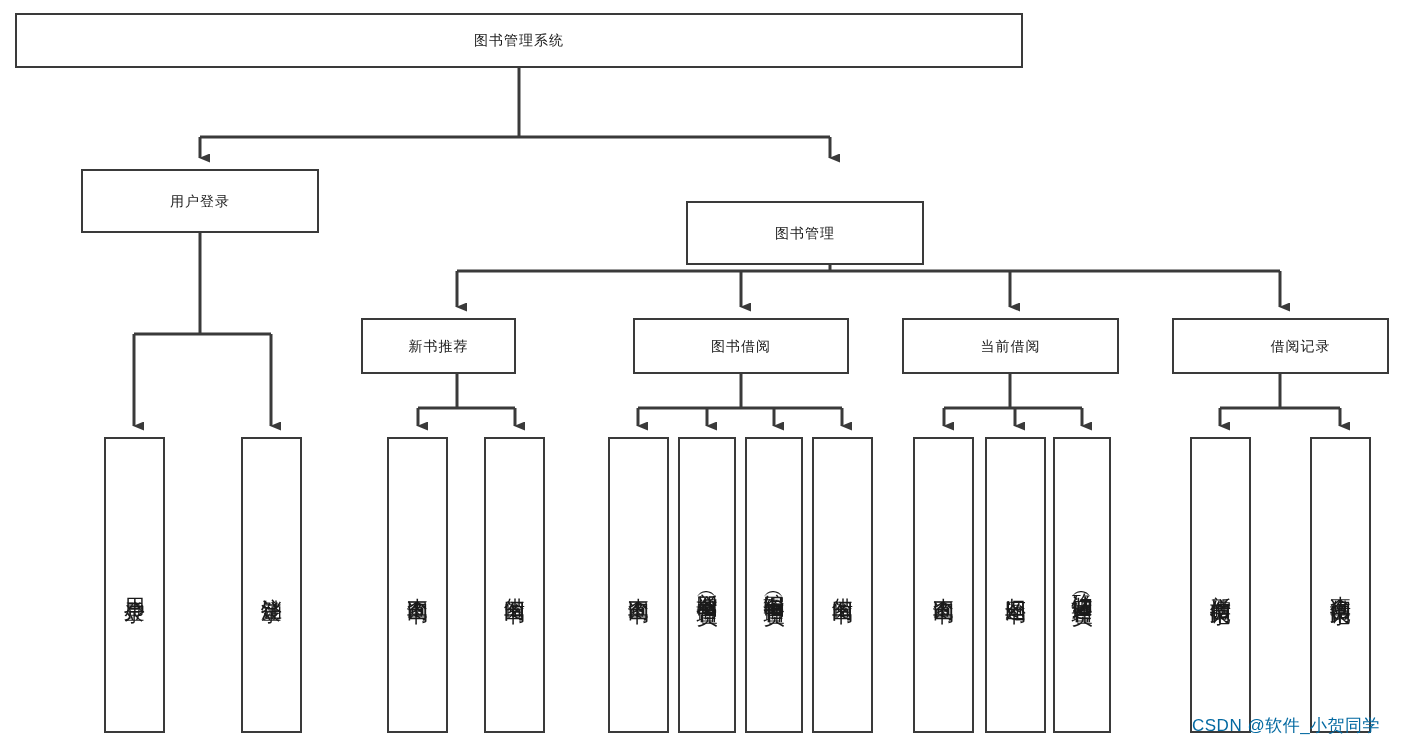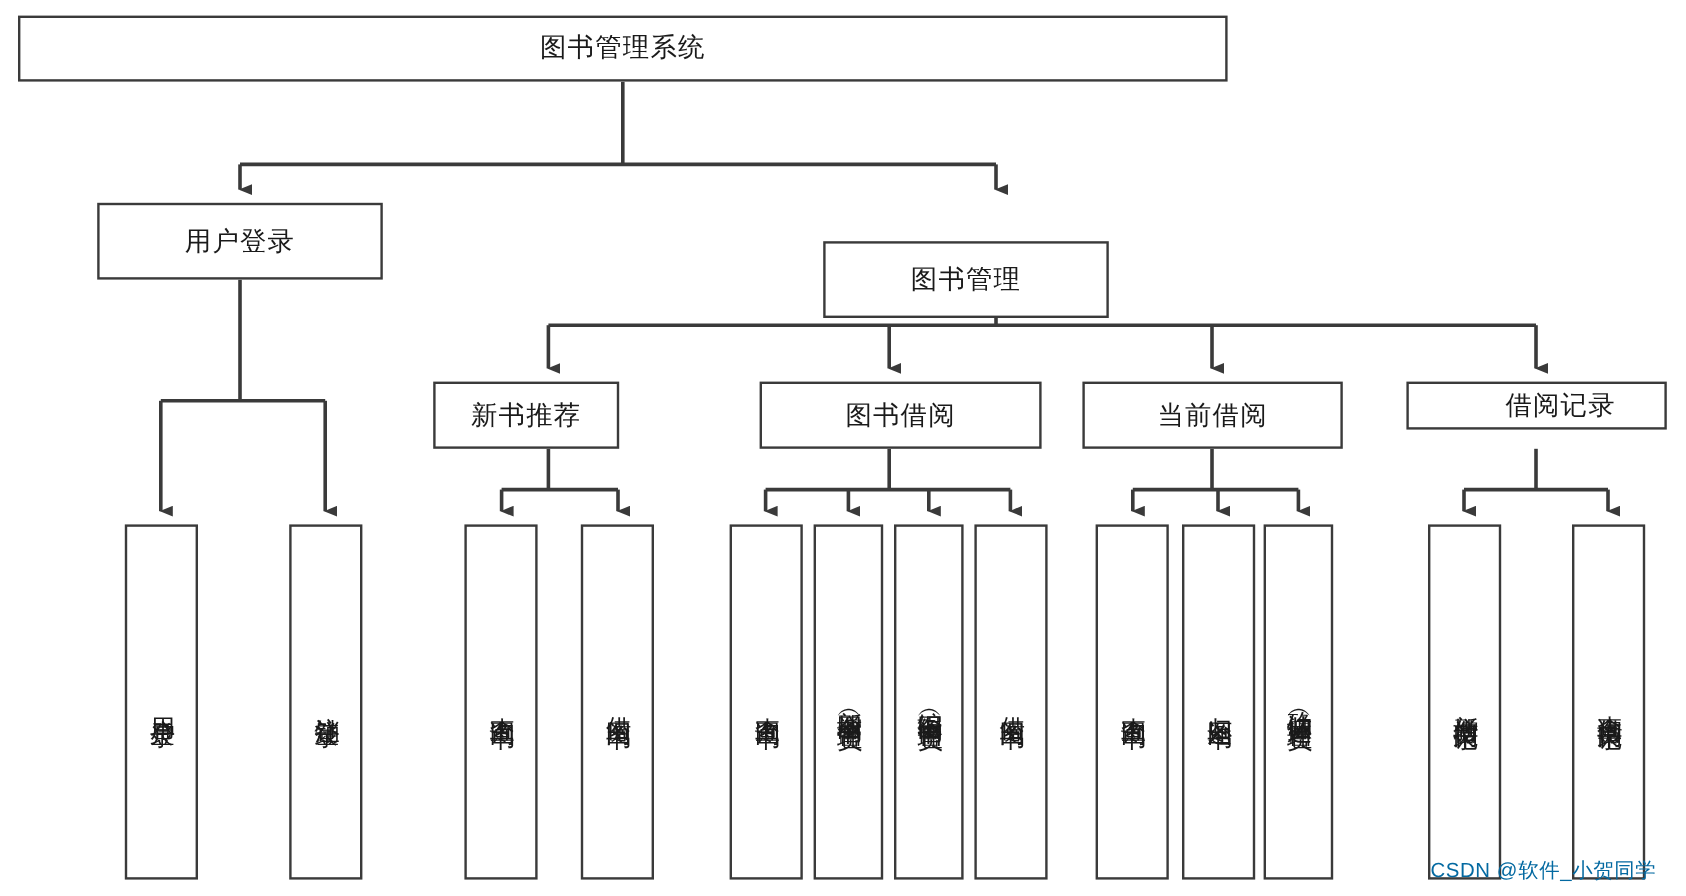--- a/index.html
+++ b/index.html
@@ -21,21 +21,21 @@
     position: absolute;
     box-sizing: border-box;
     background: #ffffff;
     border: 2px solid #3a3a3a;
     display: flex;
     align-items: center;
     justify-content: center;
     color: #1a1a1a;
   }
   .node-box.horizontal {
-    font-size: 22px;
+    font-size: 14px;
     letter-spacing: 1px;
     line-height: 1.2;
     text-align: right;
   }
   .node-box.vertical {
     writing-mode: vertical-rl;
     text-orientation: upright;
     font-size: 21px;
     line-height: 1.15;
     letter-spacing: 2px;
@@ -123,27 +123,27 @@
   <div class="node-box horizontal" id="node-l2-0" style="left: 81px; top: 169px; width: 238px; height: 64px;">
     <span class="node-label">用户登录</span>
   </div>
   <div class="node-box horizontal" id="node-l2-1" style="left: 686px; top: 169px; width: 238px; height: 64px; margin-top: 32px;">
     <span class="node-label">图书管理</span>
   </div>
 
   <div class="node-box horizontal" id="node-l3-0" style="left: 361px; top: 318px; width: 155px; height: 56px;">
     <span class="node-label">新书推荐</span>
   </div>
-  <div class="node-box horizontal" id="node-l3-1" style="left: 633px; top: 318px; width: 235px; height: 56px;">
+  <div class="node-box horizontal" id="node-l3-1" style="left: 633px; top: 318px; width: 216px; height: 56px;">
     <span class="node-label">图书借阅</span>
   </div>
   <div class="node-box horizontal" id="node-l3-2" style="left: 902px; top: 318px; width: 217px; height: 56px;">
     <span class="node-label">当前借阅</span>
   </div>
-  <div class="node-box horizontal" id="node-l3-3" style="left: 1172px; top: 318px; width: 217px; height: 40px; padding-left: 40px;">
+  <div class="node-box horizontal" id="node-l3-3" style="left: 1172px; top: 318px; width: 217px; height: 56px; padding-left: 40px;">
     <span class="node-label">借阅记录</span>
   </div>
 
   <div class="node-box vertical" id="node-leaf-0" style="left: 104px; top: 437px; width: 61px; height: 296px;">
     <span class="node-label">用户登录</span>
   </div>
   <div class="node-box vertical" id="node-leaf-1" style="left: 241px; top: 437px; width: 61px; height: 296px;">
     <span class="node-label">注销登录</span>
   </div>
   <div class="node-box vertical" id="node-leaf-2" style="left: 387px; top: 437px; width: 61px; height: 296px;">

